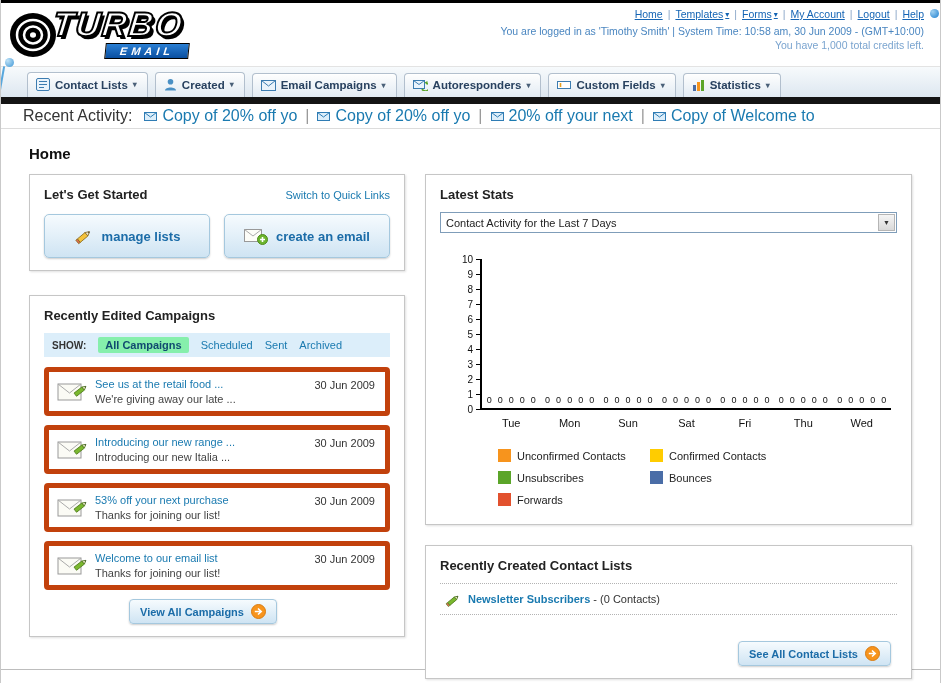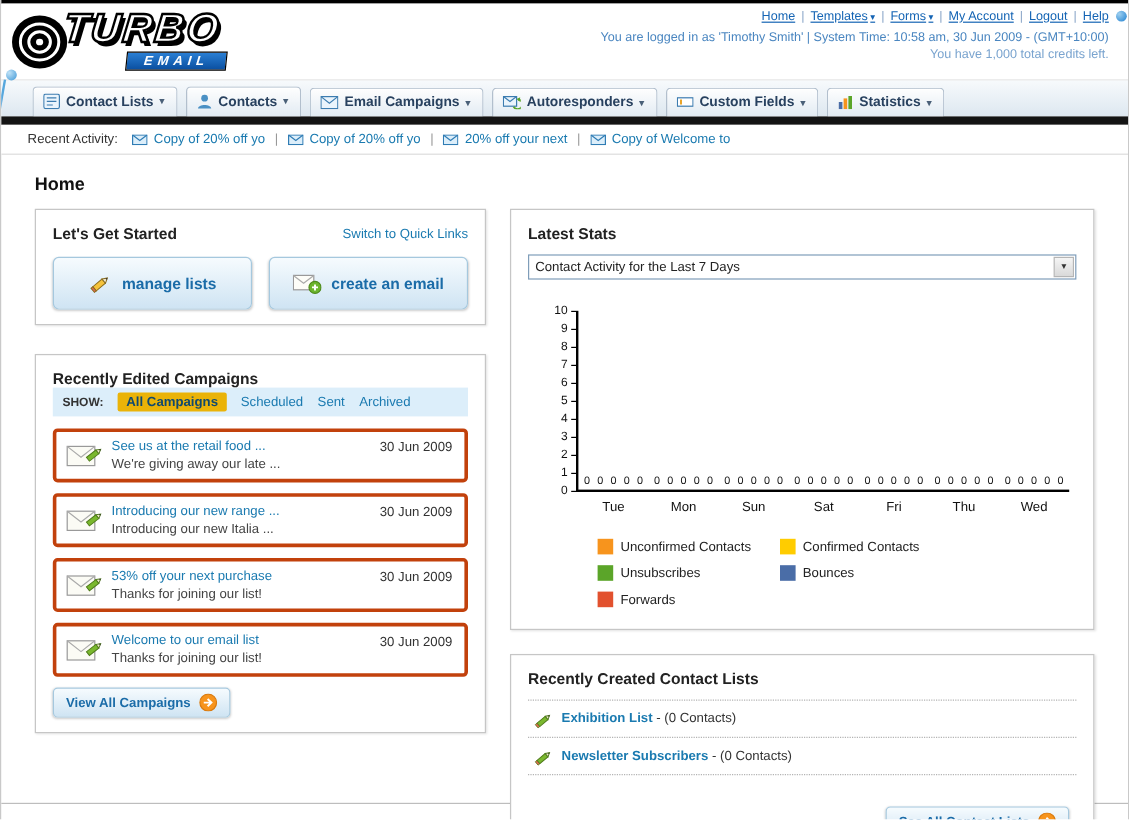--- a/index.html
+++ b/index.html
@@ -35,21 +35,21 @@
               display:flex; align-items:flex-end; padding-left:26px; gap:7px; }
   .nav-tab { display:flex; align-items:center; gap:5px; padding:5px 10px 6px 8px;
              background:linear-gradient(#fefefe,#e2ebf3); border:1px solid #b2bfcd; border-bottom:none;
              border-radius:4px 4px 0 0; font-size:11.5px; font-weight:bold; color:#28415f; cursor:pointer;
              box-shadow:inset 0 1px 0 #fff; }
   .nav-tab .dd-arrow { color:#4a6078; }
   .black-bar { height:7px; background:#141414; }
 
   
   .activity-bar { height:25px; background:#fff; border-bottom:1px solid #dcdcdc; display:flex;
-                  align-items:center; padding-left:22px; font-size:11px; }
+                  align-items:center; padding-left:22px; font-size:16px; }
   .activity-label { color:#333; margin-right:12px; }
   .activity-item { display:inline-flex; align-items:center; gap:5px; color:#1a7ab0; cursor:pointer; }
   .activity-sep { color:#999; margin:0 8px; }
 
   
   .content { padding:10px 28px 0 28px; }
   .page-title { font-size:15px; font-weight:bold; color:#111; margin:6px 0 12px 0; }
   .columns { display:flex; gap:20px; align-items:flex-start; }
   .left-col { width:376px; flex:none; }
   .right-col { flex:1; }
@@ -59,33 +59,33 @@
   .panel-gs { margin-bottom:24px; }
   .gs-head { display:flex; justify-content:space-between; align-items:center; }
   .panel-title { font-size:13px; font-weight:bold; color:#222; }
   .teal-link { font-size:11px; color:#1a7ab0; text-decoration:none; cursor:pointer; }
   .gs-buttons { display:flex; gap:14px; margin-top:12px; }
   .big-btn { flex:1; height:44px; display:flex; align-items:center; justify-content:center; gap:8px;
              background:linear-gradient(#f6fbfe,#cfe4f3); border:1px solid #a5c8de; border-radius:5px;
              box-shadow:0 1px 2px rgba(0,0,0,0.2); color:#1b6ca8; font-size:13px; font-weight:bold; cursor:pointer; }
 
   
-  .camp-tabs { background:#dceefa; padding:4px 8px; display:flex; align-items:center; gap:12px;
+  .camp-tabs { margin-top:10px; background:#dceefa; padding:4px 8px; display:flex; align-items:center; gap:12px;
                font-size:11px; }
   .show-label { font-size:10px; font-weight:bold; color:#333; }
   .camp-tab { color:#1a7ab0; cursor:pointer; }
-  .camp-tab.active { background:#eab308; color:#10496f; padding:2px 7px; border-radius:2px; font-weight:bold; }
+  .camp-tab.active { background:#86efac; color:#10496f; padding:2px 7px; border-radius:2px; font-weight:bold; }
   .camp-list { margin-top:10px; }
-  .camp-item { position:relative; border:3px solid #c2410c; border-radius:4px; padding:6px 80px 6px 46px;
+  .camp-item { position:relative; border:5px solid #c2410c; border-radius:4px; padding:6px 80px 6px 46px;
                margin-bottom:9px; min-height:39px; background:#fff; cursor:pointer; }
   .camp-icon { position:absolute; left:8px; top:7px; }
   .camp-title { display:block; font-size:11px; color:#1a7ab0; text-decoration:none; }
   .camp-sub { display:block; font-size:11px; color:#444; margin-top:3px; }
   .camp-date { position:absolute; right:10px; top:7px; font-size:11px; color:#333; }
-  .camp-footer { text-align:left; margin-top:4px; padding-right:28px; }
+  .camp-footer { text-align:center; margin-top:4px; padding-right:28px; }
   .small-btn { display:inline-flex; align-items:center; gap:7px; padding:4px 10px;
                background:linear-gradient(#f6fbfe,#cfe4f3); border:1px solid #a5c8de; border-radius:4px;
                box-shadow:0 1px 2px rgba(0,0,0,0.2); color:#1b6ca8; font-size:11px; font-weight:bold; cursor:pointer; }
 
   
   .panel-stats { margin-bottom:20px; }
   .stats-select { margin-top:10px; height:21px; border:1px solid #7f9db9; background:#fff; display:flex;
                   align-items:center; justify-content:space-between; padding-left:5px; font-size:11px; color:#222; cursor:pointer; }
   .select-arrow-box { width:17px; height:17px; margin-right:1px; background:linear-gradient(#f5f5f5,#d9d9d9);
                       border:1px solid #b5b5b5; display:flex; align-items:center; justify-content:center;
@@ -168,21 +168,21 @@
             <line x1="3" y1="9.5" x2="8" y2="9.5" stroke="#3c7cb0"></line>
           </svg>
       <span>Contact Lists</span>
       <span class="dd-arrow">▾</span>
     </div>
     <div class="nav-tab">
       <svg width="13" height="13" viewBox="0 0 13 13">
             <circle cx="6.5" cy="3.8" r="2.8" fill="#4a90c4"></circle>
             <path d="M1 12.5 C1 8.5 12 8.5 12 12.5 Z" fill="#4a90c4"></path>
           </svg>
-      <span>Contacts</span>
+      <span>Created</span>
       <span class="dd-arrow">▾</span>
     </div>
     <div class="nav-tab">
       <svg width="15" height="11" viewBox="0 0 15 11">
             <rect x="0.5" y="0.5" width="14" height="10" fill="#eaf4fc" stroke="#3c7cb0"></rect>
             <path d="M0.5 0.5 L7.5 6 L14.5 0.5" fill="none" stroke="#3c7cb0"></path>
           </svg>
       <span>Email Campaigns</span>
       <span class="dd-arrow">▾</span>
     </div>
@@ -503,32 +503,20 @@
           <div class="cl-list">
             <div class="cl-item">
               <svg class="cl-icon" width="18" height="18" viewBox="0 0 18 18">
                     <g transform="rotate(-40 9 9)">
                       <rect x="3" y="7.5" width="9" height="3.6" fill="#7ab82e" stroke="#4e7a1a" stroke-width="0.8"></rect>
                       <polygon points="12,7.5 15.2,9.3 12,11.1" fill="#efe6cc" stroke="#4e7a1a" stroke-width="0.8"></polygon>
                       <polygon points="14.1,8.6 15.2,9.3 14.1,10" fill="#333"></polygon>
                       <rect x="1.2" y="7.5" width="1.8" height="3.6" fill="#e06a50" stroke="#4e7a1a" stroke-width="0.6"></rect>
                     </g>
                   </svg>
-              <a class="cl-name">Exhibition List</a>
-              <span class="cl-detail">- (0 Contacts)</span>
-            </div>
-            <div class="cl-item">
-              <svg class="cl-icon" width="18" height="18" viewBox="0 0 18 18">
-                    <g transform="rotate(-40 9 9)">
-                      <rect x="3" y="7.5" width="9" height="3.6" fill="#7ab82e" stroke="#4e7a1a" stroke-width="0.8"></rect>
-                      <polygon points="12,7.5 15.2,9.3 12,11.1" fill="#efe6cc" stroke="#4e7a1a" stroke-width="0.8"></polygon>
-                      <polygon points="14.1,8.6 15.2,9.3 14.1,10" fill="#333"></polygon>
-                      <rect x="1.2" y="7.5" width="1.8" height="3.6" fill="#e06a50" stroke="#4e7a1a" stroke-width="0.6"></rect>
-                    </g>
-                  </svg>
               <a class="cl-name">Newsletter Subscribers</a>
               <span class="cl-detail">- (0 Contacts)</span>
             </div>
           </div>
           <div class="cl-footer">
             <span class="small-btn">
               <span>See All Contact Lists</span>
               <svg width="15" height="15" viewBox="0 0 15 15">
                     <circle cx="7.5" cy="7.5" r="7" fill="#f7941d" stroke="#d97b10"></circle>
                     <path d="M3.8 7.5 h5.5 M7 4.5 l3.2 3 -3.2 3" stroke="#fff" stroke-width="1.6" fill="none"></path>

